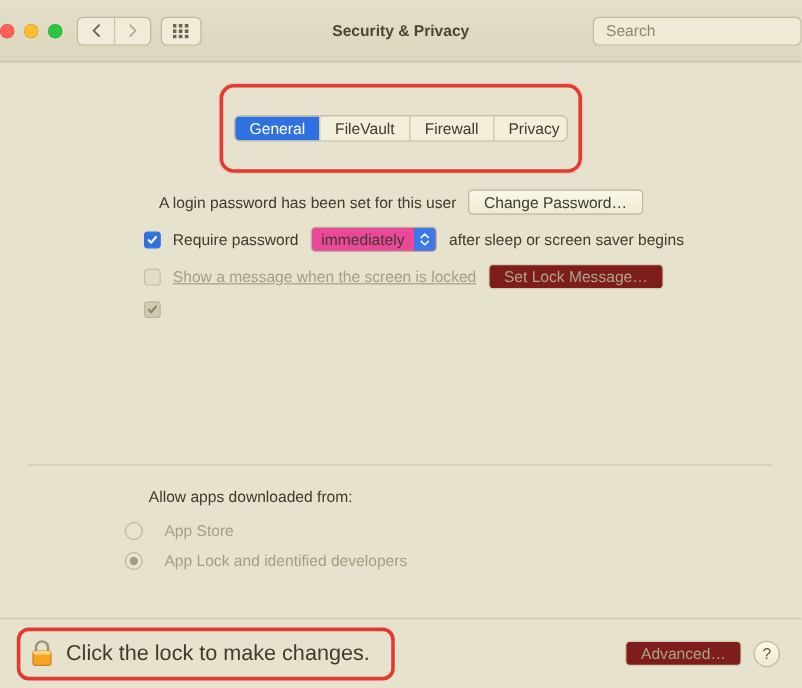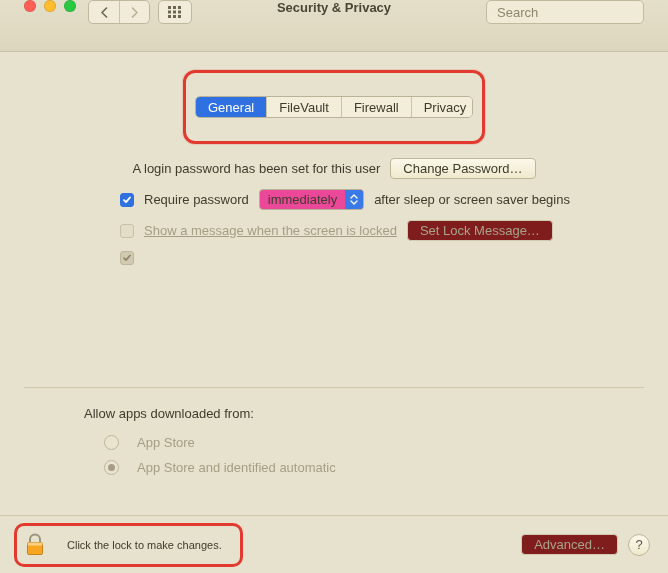--- a/index.html
+++ b/index.html
@@ -4,22 +4,22 @@
 <style>
   * { box-sizing: border-box; margin: 0; padding: 0; font-family: -apple-system, "Helvetica Neue", Helvetica, Arial, sans-serif; }
   body { width: 668px; height: 573px; background: #e6e2ce; overflow: hidden; }
 
   
   .titlebar {
     height: 52px;
     background: linear-gradient(#e4dfc9, #dcd6be);
     border-bottom: 1px solid #c4bea3;
     display: flex;
-    align-items: flex-start;
-    padding: 0 24px;
+    align-items: center;
+    padding: 0 0;
     position: relative;
   }
   .traffic { display: flex; gap: 8px; margin-right: 12px; }
   .traffic span { width: 12px; height: 12px; border-radius: 50%; display: inline-block; box-shadow: inset 0 0 0 0.5px rgba(0,0,0,.2); }
   .traffic .close { background: #ff5f57; }
   .traffic .min   { background: #febc2e; }
   .traffic .max   { background: #28c840; }
 
   .navseg {
     display: inline-flex;
@@ -40,21 +40,21 @@
     border: 1px solid #bdb89e; border-radius: 5px;
     background: #f0ecd9;
     display: flex; align-items: center; justify-content: center; cursor: default;
   }
   .titlebar .title {
     position: absolute; left: 0; right: 0; text-align: center;
     font-size: 13px; font-weight: 600; color: #4a4636; pointer-events: none;
   }
   .searchwrap {
     margin-left: auto;
-    width: 158px; height: 24px;
+    width: 174px; height: 24px;
     border: 1px solid #c0ba9f; border-radius: 5px;
     background: #efebd7;
     display: flex; align-items: center; padding: 0 6px; gap: 4px;
   }
   .searchwrap input {
     flex: 1; border: none; background: transparent; outline: none;
     font-size: 13px; color: #5a553f;
   }
   .searchwrap input::placeholder { color: #8d876d; }
 
@@ -117,21 +117,21 @@
   .select .val { padding: 0 8px; color: #3f3b2d; }
   .select .stepper {
     width: 18px; height: 100%; background: #3a7ae8;
     display: flex; flex-direction: column; align-items: center; justify-content: center;
     gap: 1px;
   }
 
   .divider { border: none; border-top: 1px solid #cfc9ae; margin: 28px 0 18px 0; }
 
   .radiosec { font-size: 13px; color: #3f3b2d; margin-left: 60px; }
-  .radiosec .hdr { margin-bottom: 14px; }
+  .radiosec .hdr { margin-bottom: 14px; margin-left: 40px; }
   .radio-row { display: flex; align-items: center; gap: 18px; margin-bottom: 10px; margin-left: 20px; }
   .radio {
     width: 15px; height: 15px; border-radius: 50%;
     border: 1px solid #bcb69b; background: #e9e4cb;
     display: inline-flex; align-items: center; justify-content: center;
     flex-shrink: 0;
   }
   .radio .dot { width: 7px; height: 7px; border-radius: 50%; background: #a49e84; display: none; }
   .radio.sel .dot { display: block; }
   .radio-row span { color: #a49e84; }
@@ -140,21 +140,21 @@
   .footer {
     position: absolute; left: 0; right: 0; bottom: 0;
     height: 58px; border-top: 1px solid #cfc9ae;
     display: flex; align-items: center; padding: 0 18px 0 14px;
   }
   .lockhi {
     border: 3px solid #e23a2e; border-radius: 10px;
     padding: 7px 18px 7px 8px;
     display: inline-flex; align-items: center; gap: 10px;
   }
-  .locktext { font-size: 11px; color: #3f3b2d; margin-left: 12px; }
+  .locktext { font-size: 18px; color: #3f3b2d; }
   .footer .spacer { flex: 1; }
   .helpbtn {
     width: 22px; height: 22px; border-radius: 50%;
     border: 1px solid #bdb79c; background: linear-gradient(#fbf8ea,#efeacd);
     display: inline-flex; align-items: center; justify-content: center;
     font-size: 13px; color: #5a553f; margin-left: 10px; cursor: default;
   }
 
   svg { display: block; }
 </style>
@@ -268,21 +268,21 @@
   <div class="radiosec">
     <div class="hdr">Allow apps downloaded from:</div>
     <div class="radio-row">
       <span class="radio"></span>
       <span>App Store</span>
     </div>
     <div class="radio-row">
       <span class="radio sel">
           <span class="dot"></span>
         </span>
-      <span>App Store and identified automatic</span>
+      <span>App Lock and identified developers</span>
     </div>
   </div>
 
   <div class="footer">
     <div class="lockhi">
       <svg width="20" height="24" viewBox="0 0 20 24">
         <path d="M5 10 V6.5 a5 5 0 0 1 10 0 V10" fill="none" stroke="#9a947a" stroke-width="2"></path>
         <rect x="2.5" y="9.5" width="15" height="12" rx="1.5" fill="#f6a623" stroke="#c9811a"></rect>
         <rect x="2.5" y="9.5" width="15" height="3" rx="1.5" fill="#ffd184"></rect>
       </svg>

